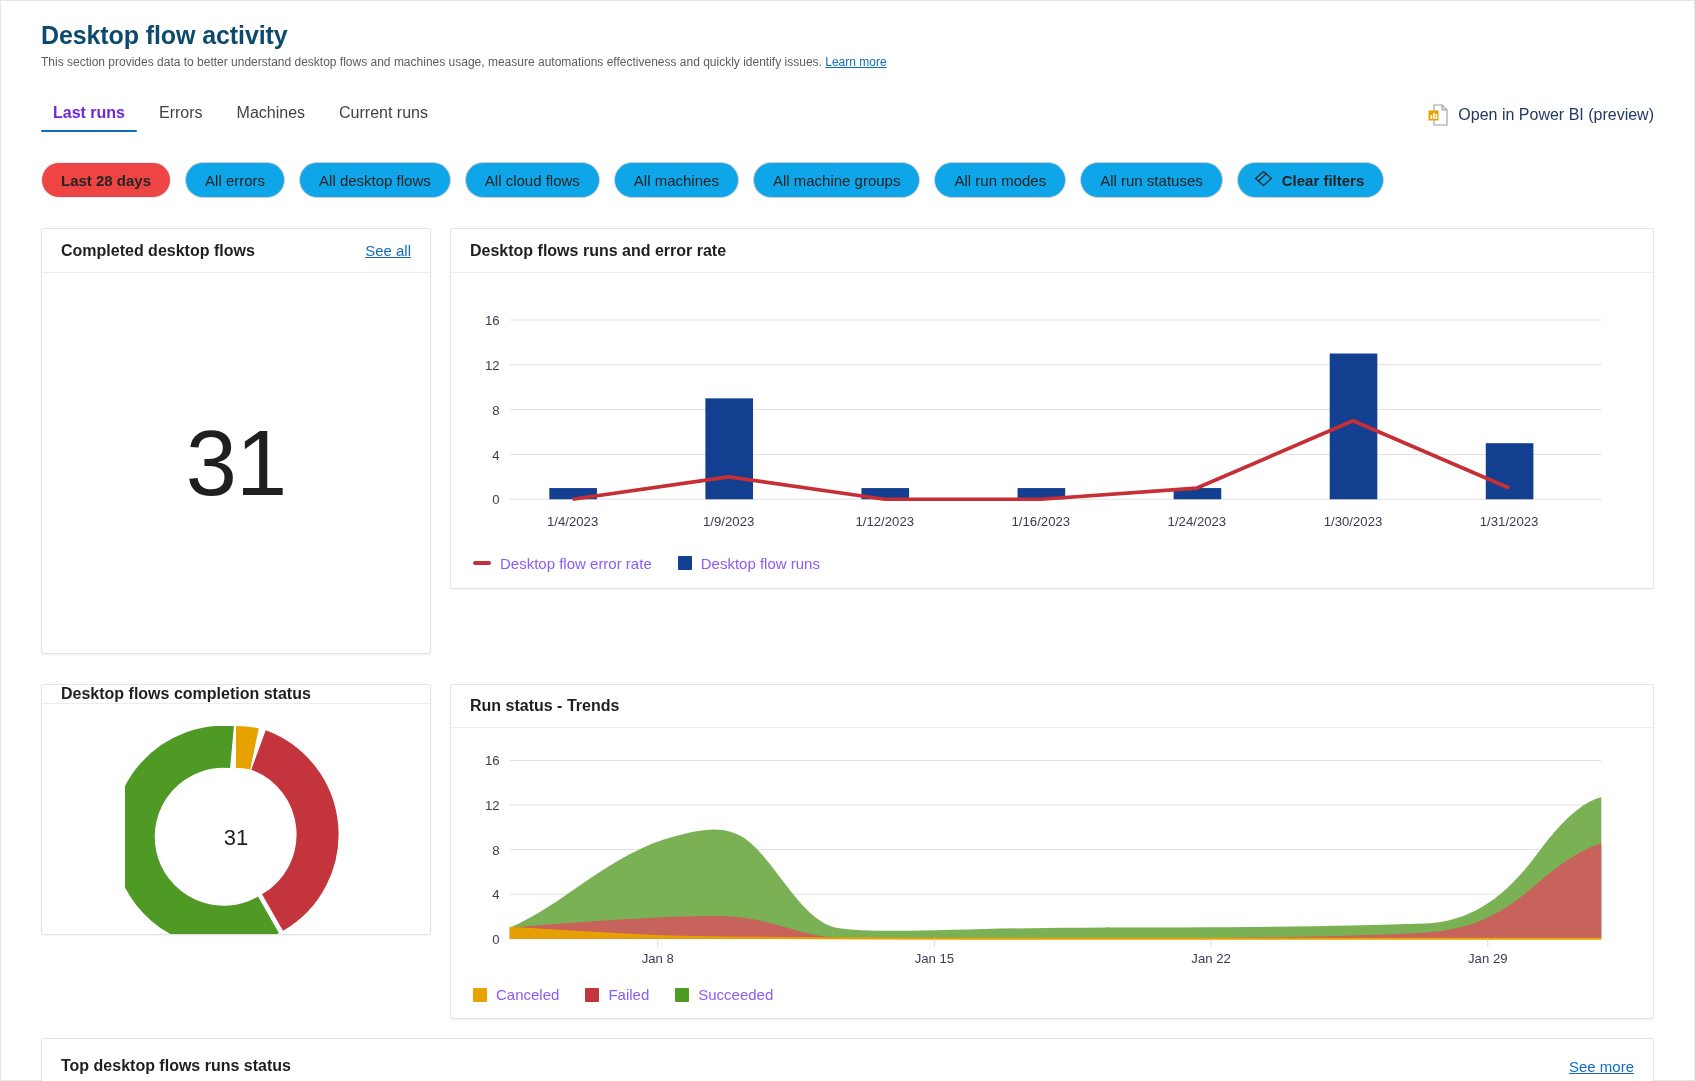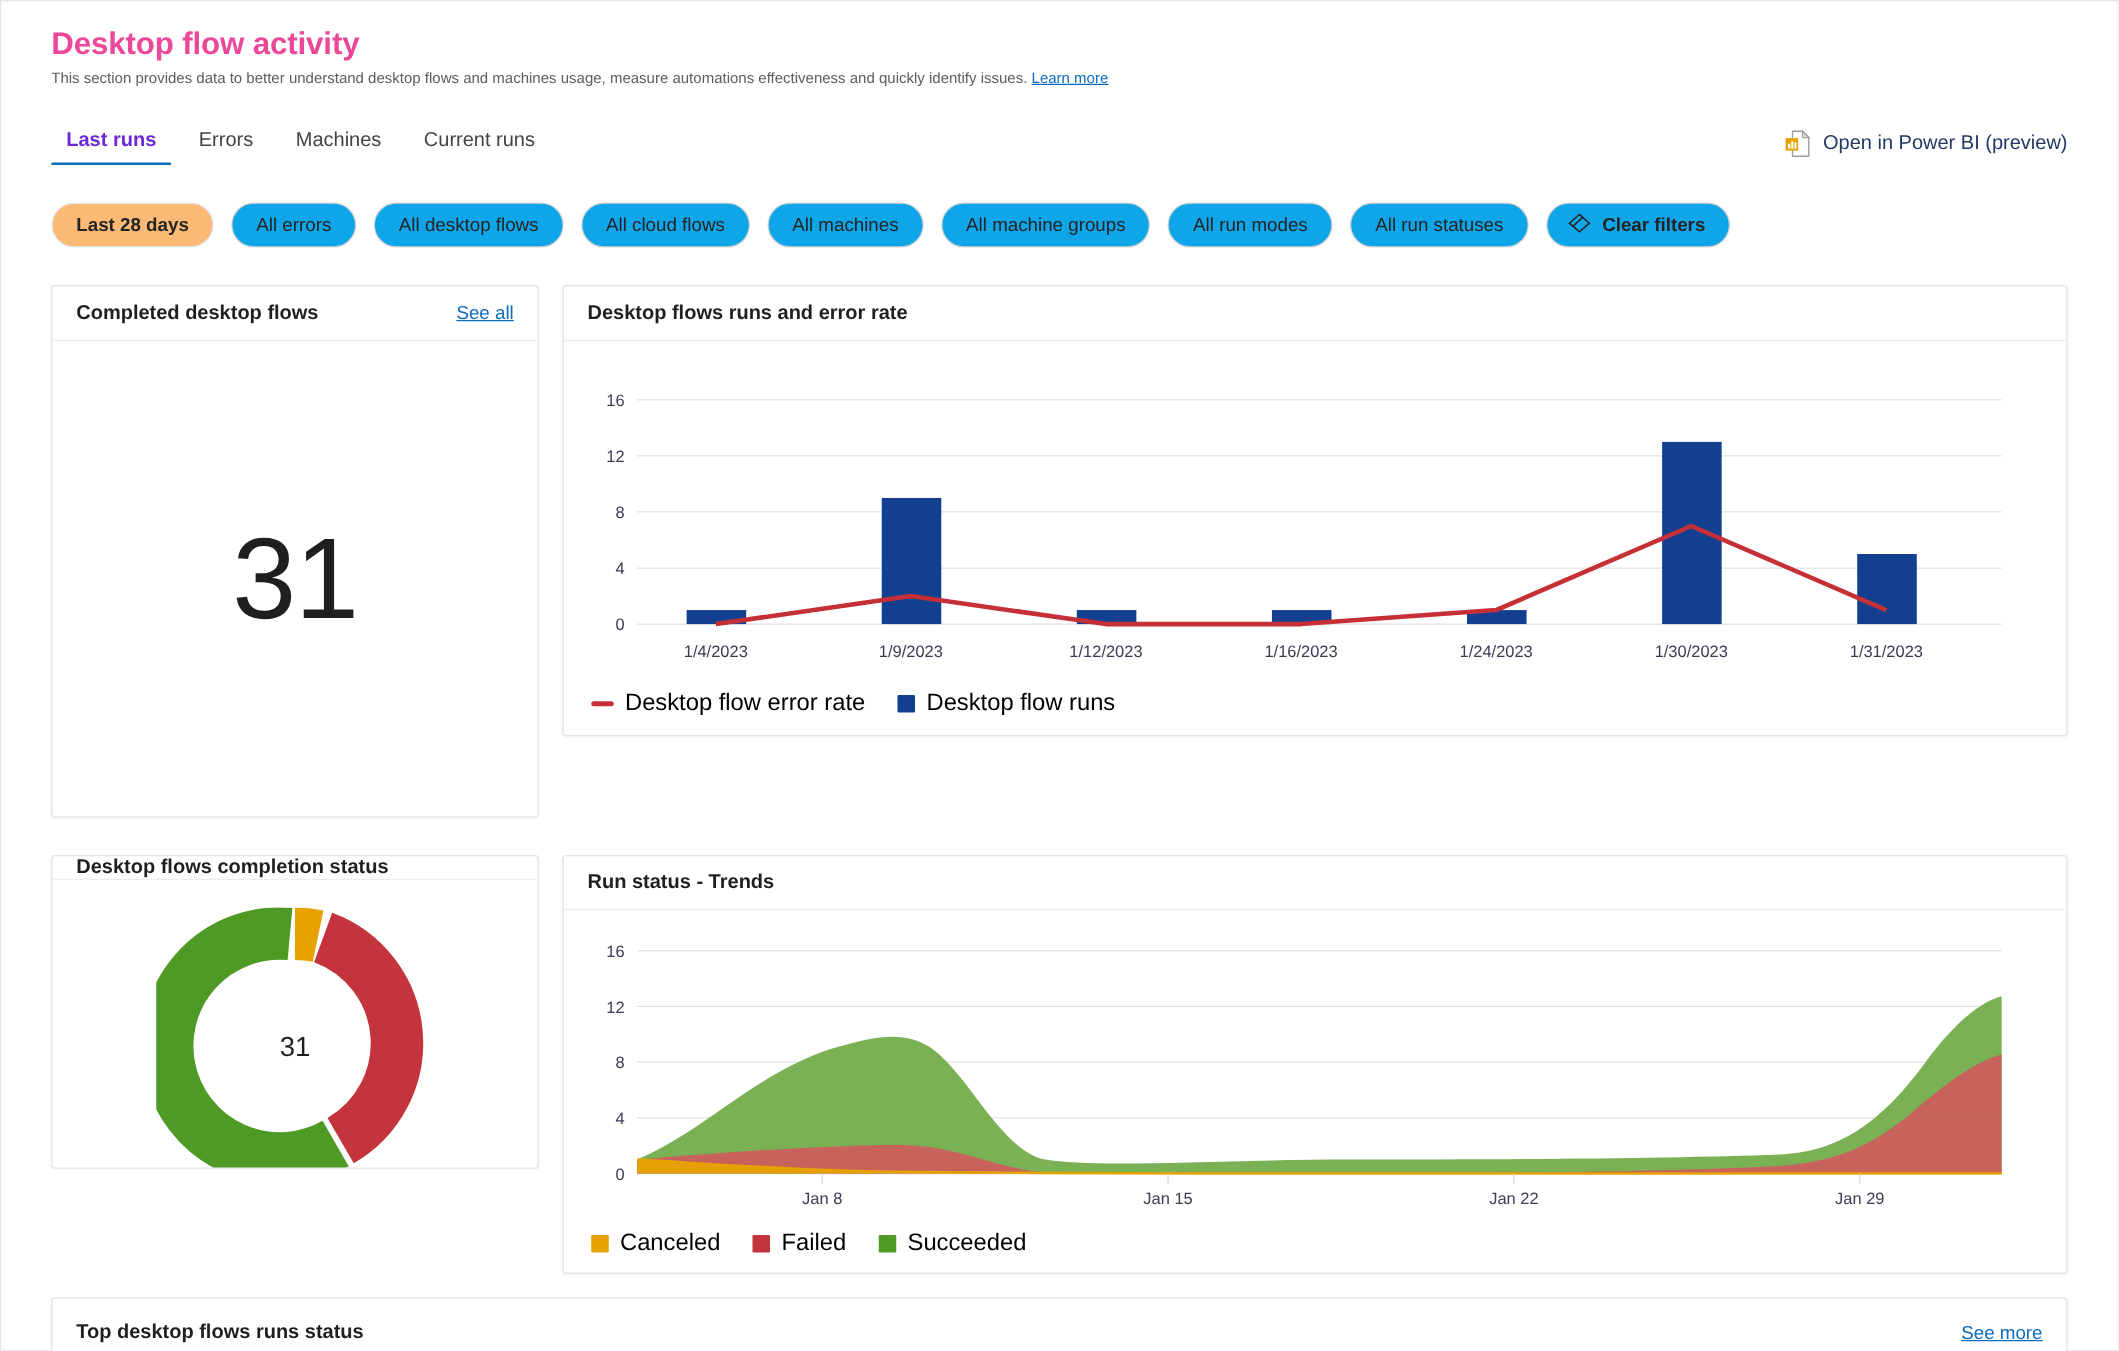--- a/index.html
+++ b/index.html
@@ -16,21 +16,21 @@
     width: 1695px; height: 1081px;
     background: #ffffff;
     border: 1px solid #e6e6e6;
     padding: 16px 40px 0 40px;
   }
 
   
   .page-title {
     font-size: 25px;
     font-weight: 600;
-    color: #ec4899;
+    color: #0c4a6e;
     letter-spacing: -0.1px;
     margin: 4px 0 0 0;
   }
   .page-desc {
     font-size: 12px;
     color: #5d5d5d;
     margin: 4px 0 0 0;
     line-height: 1.35;
   }
   .learn-more {
@@ -90,21 +90,21 @@
     background: #0ea5e9;
     font-size: 15px;
     color: #242424;
     padding: 0 19px;
     display: flex;
     align-items: center;
     cursor: pointer;
     white-space: nowrap;
   }
   .pill.selected {
-    background: #fdba74;
+    background: #ef4444;
     border-color: #e2eefd;
     font-weight: 700;
     text-align: center;
   }
   .pill.clear { gap: 9px; font-weight: 700; padding-left: 16px; }
 
   
   .grid {
     display: grid;
     grid-template-columns: 390px 1fr;
@@ -154,21 +154,21 @@
   
   .chart-svg { display: block; width: 100%; height: 100%; }
 
   
   .legend {
     display: flex;
     align-items: center;
     gap: 26px;
     padding: 0 0 0 22px;
   }
-  .legend-item { display: flex; align-items: center; gap: 9px; font-size: 19px; color: #000000; cursor: pointer; }
+  .legend-item { display: flex; align-items: center; gap: 9px; font-size: 15px; color: #8b5cf6; cursor: pointer; }
   .swatch { width: 14px; height: 14px; border-radius: 1px; display:block; }
   .swatch.line { width: 18px; height: 4px; border-radius: 2px; }
 
   .donut-wrap { display:flex; align-items:center; justify-content:center; padding-top: 22px; }
 </style>
 </head>
 <body>
 
 <div class="page">
 

